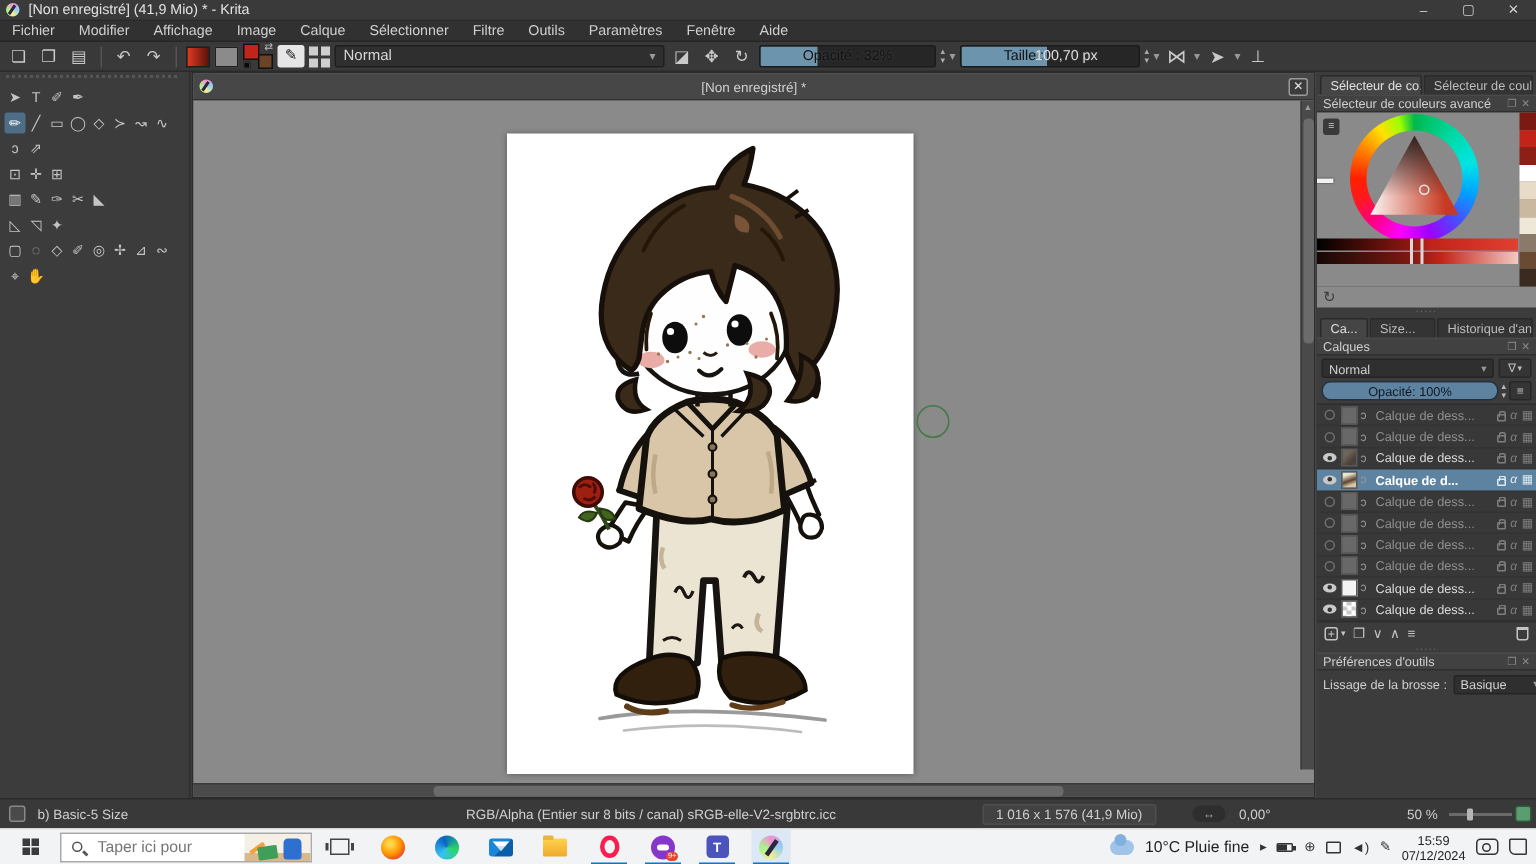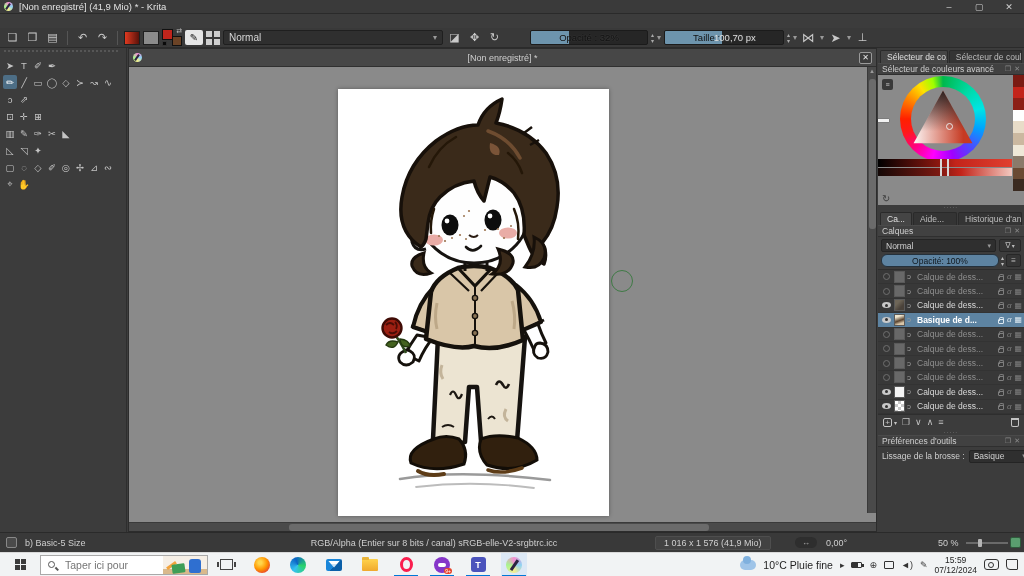--- a/index.html
+++ b/index.html
@@ -198,20 +198,33 @@
   <div id="titlebar">
     <span class="krita-dot"></span>
     <span class="t-text">[Non enregistré]  (41,9 Mio)  * - Krita</span>
     <div class="win-btns">
       <span class="win-btn">–</span>
       <span class="win-btn">▢</span>
       <span class="win-btn close">✕</span>
     </div>
   </div>
 
+  <div id="menubar">
+    <span class="menu-item">Fichier</span>
+    <span class="menu-item">Modifier</span>
+    <span class="menu-item">Affichage</span>
+    <span class="menu-item">Image</span>
+    <span class="menu-item">Calque</span>
+    <span class="menu-item">Sélectionner</span>
+    <span class="menu-item">Filtre</span>
+    <span class="menu-item">Outils</span>
+    <span class="menu-item">Paramètres</span>
+    <span class="menu-item">Fenêtre</span>
+    <span class="menu-item">Aide</span>
+  </div>
 
   <div id="toolbar">
     <span class="ic">❏</span>
     <span class="ic">❐</span>
     <span class="ic">▤</span>
     <span class="tsep"></span>
     <span class="ic">↶</span>
     <span class="ic">↷</span>
     <span class="tsep"></span>
     <span class="chip grad"></span>
@@ -229,21 +242,21 @@
         <span></span>
         <span></span>
       </span>
     <div class="dd-blend">
       <span>Normal</span>
       <span class="car">▾</span>
     </div>
     <span class="ic">◪</span>
     <span class="ic">✥</span>
     <span class="ic">↻</span>
-    <div class="slider" style="width:118px;margin-left:24px;">
+    <div class="slider" style="width:118px;">
       <span class="fill" style="width:33%;"></span>
       <span class="s-label">Opacité : 32%</span>
     </div>
     <span class="spin">
         <span>▴</span>
         <span>▾</span>
       </span>
     <span class="car" style="color:#999;font-size:8px;">▾</span>
     <div class="slider size" style="width:120px;">
       <span class="fill" style="width:48%;"></span>
@@ -463,21 +476,21 @@
         <span class="strip-mark"></span>
         <span class="strip-mark m2"></span>
       </div>
       <div class="refresh-row">
           <span>↻</span>
         </div>
       <div class="drag-dots">⸱⸱⸱⸱⸱</div>
 
       <div class="dk-tabs">
         <span class="dk-tab active" style="width:32px;">Ca...</span>
-        <span class="dk-tab" style="width:44px;">Aide...</span>
+        <span class="dk-tab" style="width:44px;">Size...</span>
         <span class="dk-tab" style="flex:1;">Historique d'annu...</span>
       </div>
       <div class="dk-header">
         <span>Calques</span>
         <span class="hic">
             <span>❐</span>
             <span>✕</span>
           </span>
       </div>
       <div class="blend-row">
@@ -540,21 +553,21 @@
               <span class="alpha-g">α</span>
               <span class="chk-g">▦</span>
             </span>
         </div>
         <div class="layer-row visible selected">
           <span class="eye-cell">
               <span class="eyeg eye-open"></span>
             </span>
           <span class="thumb t-color"></span>
           <span class="inh">ɔ</span>
-          <span class="lname" style="font-weight:bold;">Basique de d...</span>
+          <span class="lname" style="font-weight:bold;">Calque de d...</span>
           <span class="r-ics">
               <span class="lock"></span>
               <span class="alpha-g">α</span>
               <span class="chk-g">▦</span>
             </span>
         </div>
         <div class="layer-row hidden">
           <span class="eye-cell">
               <span class="eyeg eye-closed"></span>
             </span>

